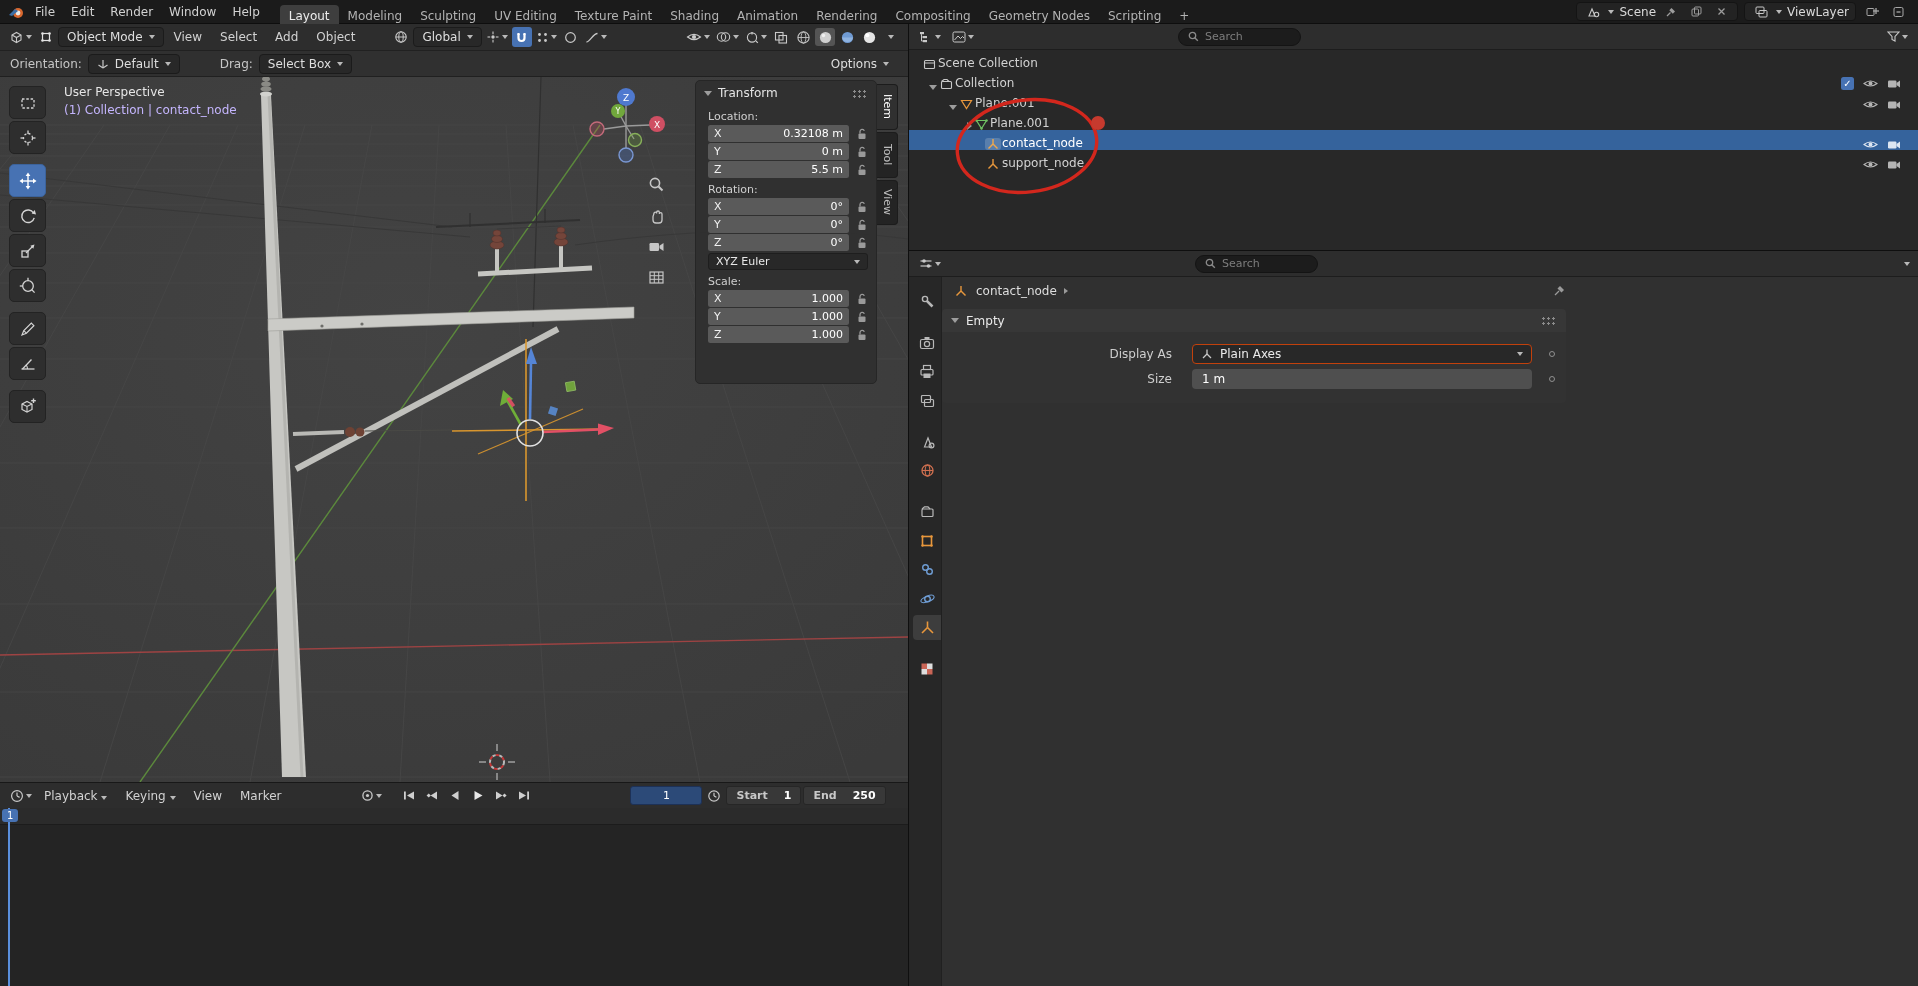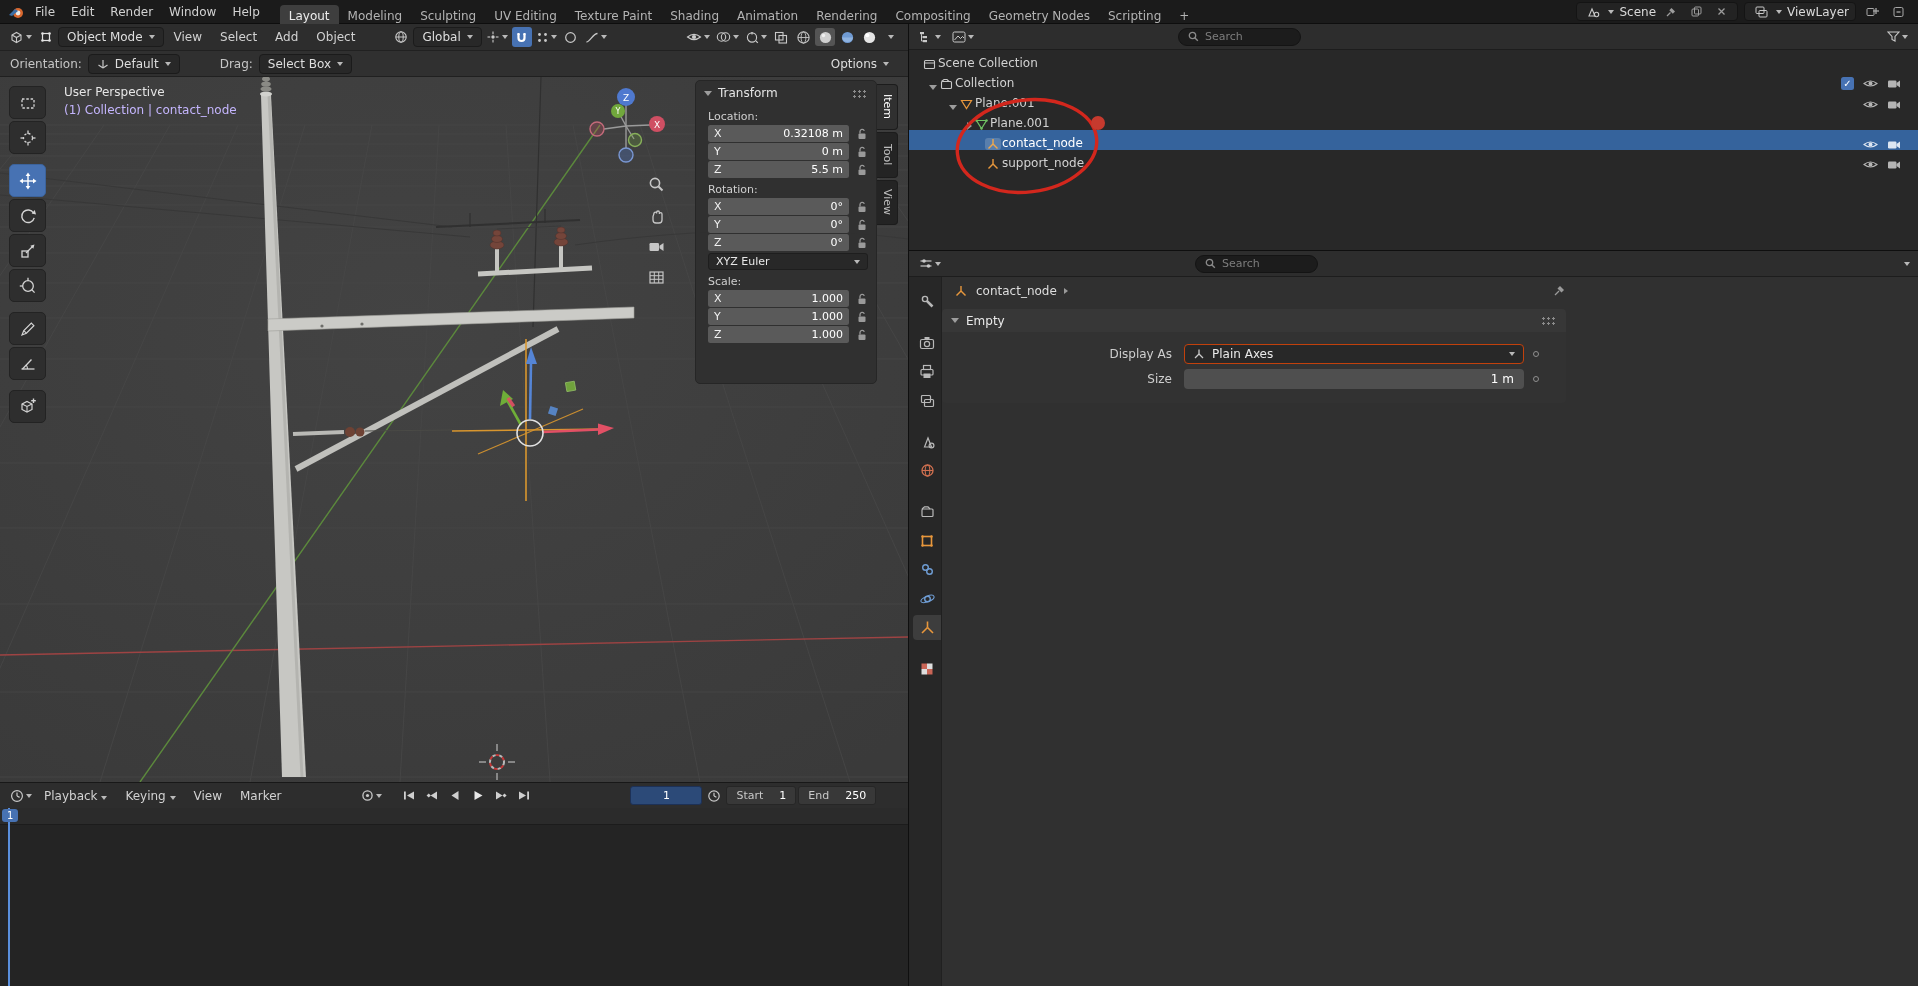--- a/index.html
+++ b/index.html
@@ -61,21 +61,21 @@
   .vtab.active { background:#303030; color:#ffffff; }
 
   
   .tl-header { position:absolute; left:0; top:782px; width:908px; height:26px; background:#2d2d2d; border-top:1px solid #181818; display:flex; align-items:center; padding:0 8px; gap:2px; }
   .tl-content { position:absolute; left:0; top:808px; width:908px; height:178px; background:#242424; }
   .tl-ruler { height:17px; background:#2b2b2b; border-bottom:1px solid #1c1c1c; }
   .playhead { position:absolute; left:8px; top:0; width:2px; height:178px; background:#5a8fdc; }
   .ph-tag { position:absolute; left:2px; top:1px; background:#4772b3; color:#fff; font-size:10px; padding:1px 5px; border-radius:3px; }
   .pb { width:21px; height:19px; display:flex; align-items:center; justify-content:center; border-radius:3px; }
   .framef { width:72px; height:19px; background:#2c4a78; border:1px solid #1e3least; border:1px solid #1d3156; border-radius:3px; color:#fff; display:flex; align-items:center; justify-content:center; font-size:11px; }
-  .sef { height:19px; background:#383838; border:1px solid #262626; border-radius:3px; display:flex; align-items:center; padding:0 9px; gap:16px; font-size:11px; }
+  .sef { height:19px; background:#383838; border:1px solid #262626; border-radius:3px; display:flex; align-items:center; padding:0 9px; gap:16px; font-size:11px;font-weight:bold; }
   .sef .k { color:#c8c8c8; } .sef .v { color:#fff; }
 
   
   .outliner { position:absolute; left:908px; top:24px; width:1010px; height:226px; background:#282828; border-left:1px solid #0f0f0f; }
   .ed-header { height:26px; background:#2d2d2d; border-bottom:1px solid #1d1d1d; display:flex; align-items:center; padding:0 8px; gap:7px; }
   .searchwrap { display:flex; align-items:center; gap:6px; background:#1c1c1c; border:1px solid #141414; border-radius:10px; height:18px; padding:0 9px; }
   .searchwrap input { background:transparent; border:none; outline:none; color:#ddd; font-size:11px; width:86px; font-family:inherit; }
   .searchwrap input::placeholder { color:#7d7d7d; }
   .ol-row { height:20px; display:flex; align-items:flex-end; gap:1px; color:#d2d2d2; padding-right:16px; }
   .ol-row.sel { background:#35639c; color:#ffffff; }
@@ -87,25 +87,25 @@
   .properties { position:absolute; left:908px; top:250px; width:1010px; height:736px; background:#303030; border-left:1px solid #0f0f0f; border-top:1px solid #0f0f0f; }
   .pr-tabs { position:absolute; left:0; top:26px; width:33px; height:710px; background:#272727; border-right:1px solid #202020; display:flex; flex-direction:column; align-items:flex-end; padding-top:12px; gap:4px; }
   .pt { width:28px; height:25px; display:flex; align-items:center; justify-content:center; border-radius:4px 0 0 4px; }
   .pt.active { background:#3d3d3d; }
   .ptgap { height:8px; }
   .pr-main { position:absolute; left:33px; top:26px; width:977px; height:710px; }
   .crumb { height:27px; width:636px; display:flex; align-items:center; gap:7px; padding:0 11px; color:#dedede; }
   .panel { width:624px; margin-top:5px; }
   .panel-h { height:23px; background:#373737; border-radius:4px 4px 0 0; display:flex; align-items:center; gap:7px; padding:0 9px; color:#eaeaea; }
   .panel-b { background:#323232; border-radius:0 0 4px 4px; padding:9px 0 12px; }
-  .frow { display:flex; align-items:center; height:25px; }
+  .frow { display:flex; align-items:center; height:25px;gap:8px; }
   .flabel { width:242px; text-align:right; padding-right:12px; color:#cfcfcf; }
   .fctl { width:340px; }
   .ddfield { height:20px; background:#282828; border:1px solid #c2410c; border-radius:4px; display:flex; align-items:center; gap:7px; padding:0 8px; color:#eaeaea; }
-  .numfield { height:20px; background:#4f4f4f; border-radius:4px; display:flex; align-items:center; justify-content:flex-end; padding:0 10px; color:#fff; }
+  .numfield { height:20px; background:#4f4f4f; border-radius:4px; display:flex; align-items:center; padding:0 10px; color:#fff; }
   .adot { width:6px; height:6px; border:1.2px solid #8f8f8f; border-radius:50%; margin-left:9px; }
 
   .annotation { position:absolute; left:935px; top:86px; width:205px; height:128px; z-index:40; pointer-events:none; }
 </style>
 </head>
 <body>
 
 <div id="app">
 
   <header class="topbar">

